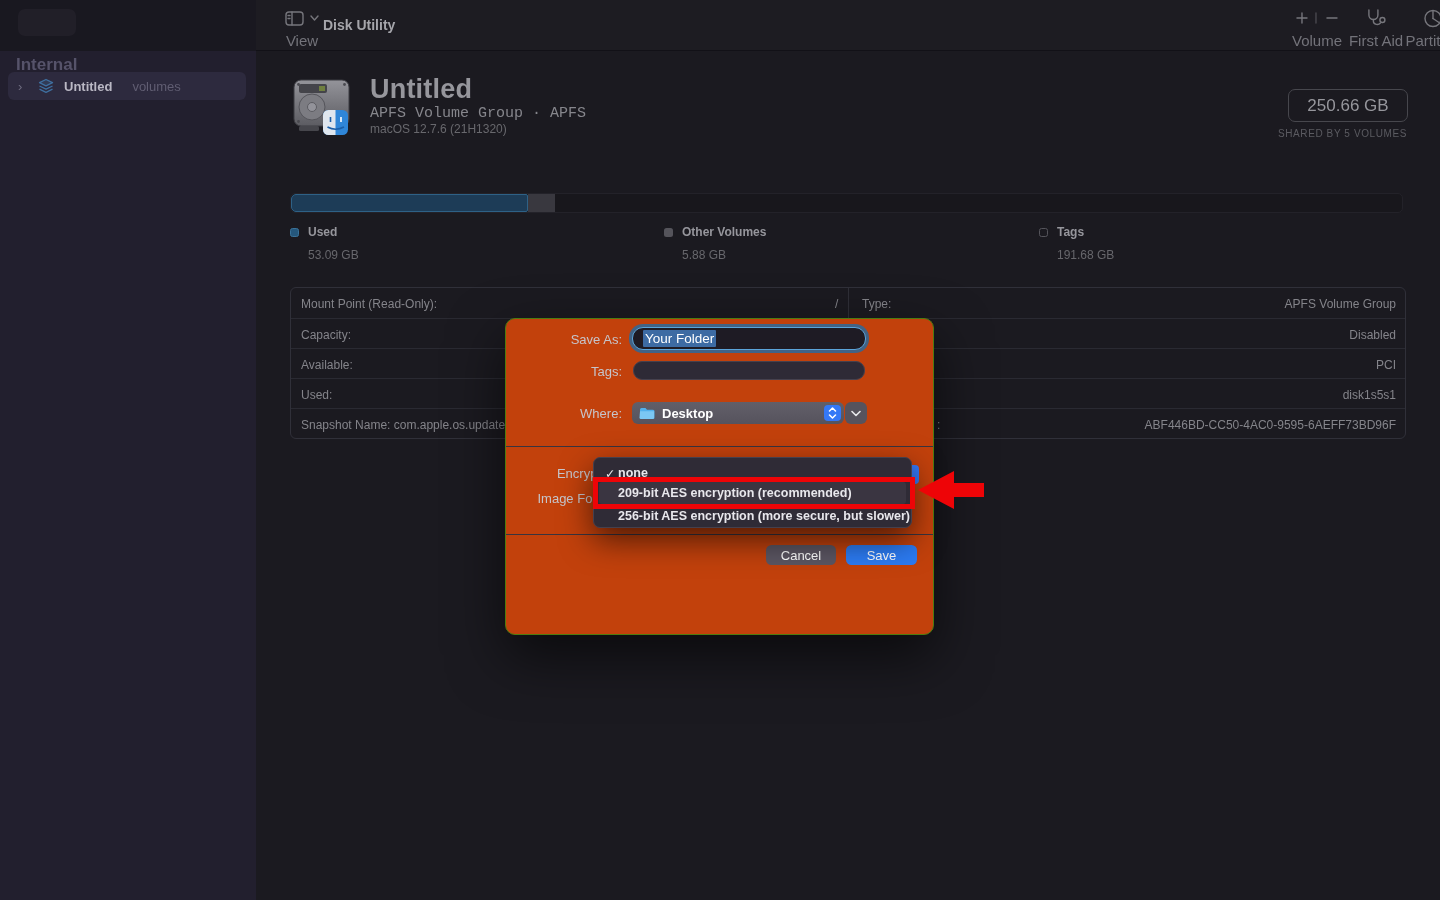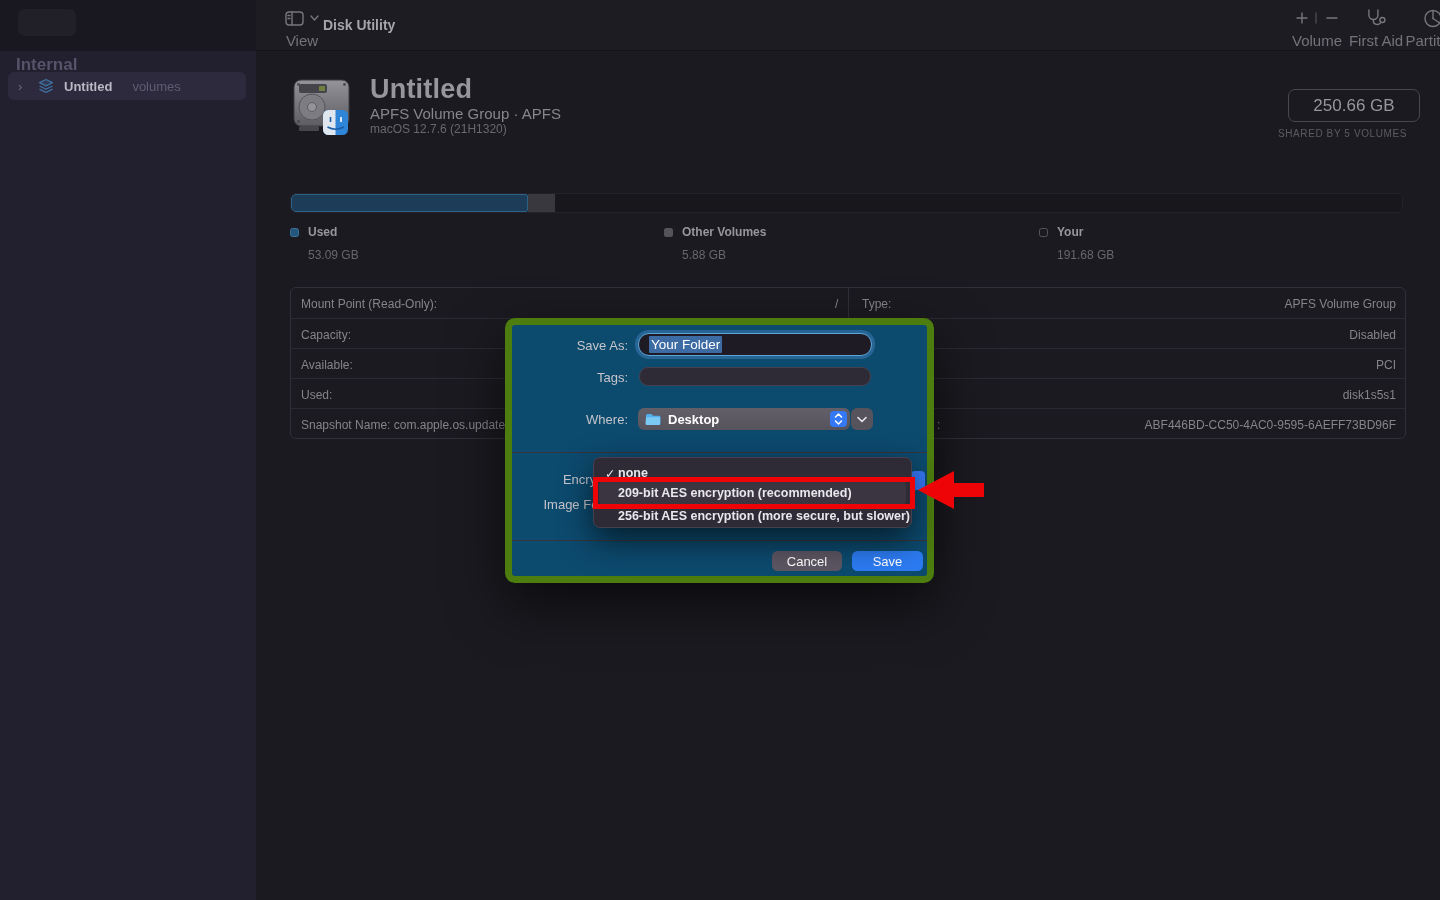--- a/index.html
+++ b/index.html
@@ -24,23 +24,23 @@
   .sidebar { position:absolute; left:0; top:51px; width:256px; height:849px; background:#221f2e; }
   .sb-section { position:absolute; left:16px; top:4px; font-size:17px; font-weight:bold; color:#56536a; }
   .sb-row { position:absolute; left:8px; top:21px; width:238px; height:28px; background:#2d2a3e; border-radius:6px; display:flex; align-items:center; }
   .sb-chev { color:#6f6c80; font-size:13px; margin-left:10px; width:12px; }
   .sb-ic { margin-left:8px; display:flex; }
   .sb-name { margin-left:10px; font-size:13px; font-weight:bold; color:#bab8c4; }
   .sb-suffix { margin-left:20px; font-size:13px; color:#605d72; }
   
   .disk-icon { position:absolute; left:291px; top:74px; }
   .hd-title { position:absolute; left:370px; top:74px; font-size:27px; font-weight:bold; color:#96969c; letter-spacing:.2px; }
-  .hd-sub { position:absolute; left:370px; top:105px; font-size:15px; color:#86868c; }
+  .hd-sub { position:absolute; left:370px; top:105px; font-size:15px; color:#86868c;font-family:Liberation Mono, monospace; }
   .hd-os  { position:absolute; left:370px; top:122px; font-size:12px; color:#68686d; }
-  .size-box { position:absolute; left:1288px; top:89px; width:132px; height:33px; border:1px solid #47474d; border-radius:7px; display:flex; align-items:center; justify-content:center; font-size:17px; color:#96969c; }
+  .size-box { position:absolute; left:1288px; top:89px; width:120px; height:33px; border:1px solid #47474d; border-radius:7px; display:flex; align-items:center; justify-content:center; font-size:17px; color:#96969c; }
   .shared { position:absolute; left:1147px; top:128px; width:260px; text-align:right; font-size:10px; letter-spacing:.6px; color:#5b5b61; }
   
   .bar { position:absolute; left:290px; top:193px; width:1113px; height:20px; background:#18171c; border:1px solid #232229; border-radius:5px; overflow:hidden; }
   .seg-used { position:absolute; left:0; top:0; width:237px; height:100%; background:#1d3c57; border:1px solid #2e6186; border-radius:5px 2px 2px 5px; }
   .seg-other { position:absolute; left:237px; top:0; width:27px; height:100%; background:#39383f; }
   .legend-item { position:absolute; top:225px; }
   .leg-row { display:flex; align-items:center; gap:9px; }
   .swatch { width:9px; height:9px; border-radius:2.5px; }
   .sw-used { background:#25577c; border:1px solid #3a7299; }
   .sw-other { background:#55545b; }
@@ -51,21 +51,21 @@
   .info-table { position:absolute; left:290px; top:287px; width:1116px; height:152px; border:1px solid #303039; border-radius:6px; }
   .it-row { position:relative; height:30px; border-top:1px solid #2a2a32; font-size:12px; color:#84848a; }
   .it-row:first-child { border-top:none; }
   .it-label { position:absolute; left:10px; top:9px; white-space:nowrap; }
   .it-value { position:absolute; right:9px; top:9px; white-space:nowrap; }
   .it-slash { position:absolute; left:544px; top:9px; }
   .it-vdiv { position:absolute; left:557px; top:0; width:1px; height:100%; background:#2f2f37; }
   .it-type { position:absolute; left:571px; top:9px; }
   .it-colon { position:absolute; left:646px; top:9px; }
   
-  .dialog { position:absolute; left:505px; top:318px; width:429px; height:265px; background:#0c4a6e; border:7px solid #4d7c0f; border-radius:10px; box-shadow:0 22px 55px rgba(0,0,0,.6); z-index:10; }
+  .dialog { position:absolute; left:505px; top:318px; width:429px; height:317px; background:#c2410c; border:1px solid #4d7c0f; border-radius:10px; box-shadow:0 22px 55px rgba(0,0,0,.6); z-index:10; }
   .dlg-label { position:absolute; width:116px; text-align:right; font-size:13px; color:#c6c5cb; white-space:nowrap; }
   .saveas-field { position:absolute; left:126px; top:8px; width:234px; height:23px; background:#1e1b24; border:1px solid #5ba4da; border-radius:11px; box-shadow:0 0 0 3px rgba(44,106,155,.85); display:flex; align-items:center; }
   .sel-text { margin-left:10px; background:#3d6ba3; color:#ffffff; font-size:13.5px; padding:1px 2px; border-radius:1px; }
   .tags-field { position:absolute; left:127px; top:42px; width:232px; height:19px; background:#2e2a36; border:1px solid #46414e; border-radius:9px; }
   .where-popup { position:absolute; left:126px; top:83px; width:212px; height:22px; background:linear-gradient(#625f69,#56535d); border-radius:6px; display:flex; align-items:center; }
   .folder-ic { margin-left:7px; display:flex; }
   .where-text { margin-left:7px; font-size:13px; font-weight:bold; color:#ffffff; }
   .stepper { position:absolute; right:3px; top:3px; width:17px; height:16px; background:#3478f6; border-radius:4px; display:flex; flex-direction:column; align-items:center; justify-content:center; }
   .chev-btn { position:absolute; left:339px; top:83px; width:22px; height:22px; background:#56535d; border-radius:6px; display:flex; align-items:center; justify-content:center; }
   .dlg-sep { position:absolute; left:0; width:100%; height:1px; background:#39343f; }
@@ -209,21 +209,21 @@
   <div class="legend-item" style="left:664px">
     <div class="leg-row">
         <span class="swatch sw-other"></span>
         <span class="leg-label">Other Volumes</span>
       </div>
     <div class="leg-value">5.88 GB</div>
   </div>
   <div class="legend-item" style="left:1039px">
     <div class="leg-row">
         <span class="swatch sw-free"></span>
-        <span class="leg-label">Your</span>
+        <span class="leg-label">Tags</span>
       </div>
     <div class="leg-value">191.68 GB</div>
   </div>
 
   <div class="info-table">
     <div class="it-row">
       <span class="it-label">Mount Point (Read-Only):</span>
       <span class="it-slash">/</span>
       <span class="it-vdiv"></span>
       <span class="it-type">Type:</span>

